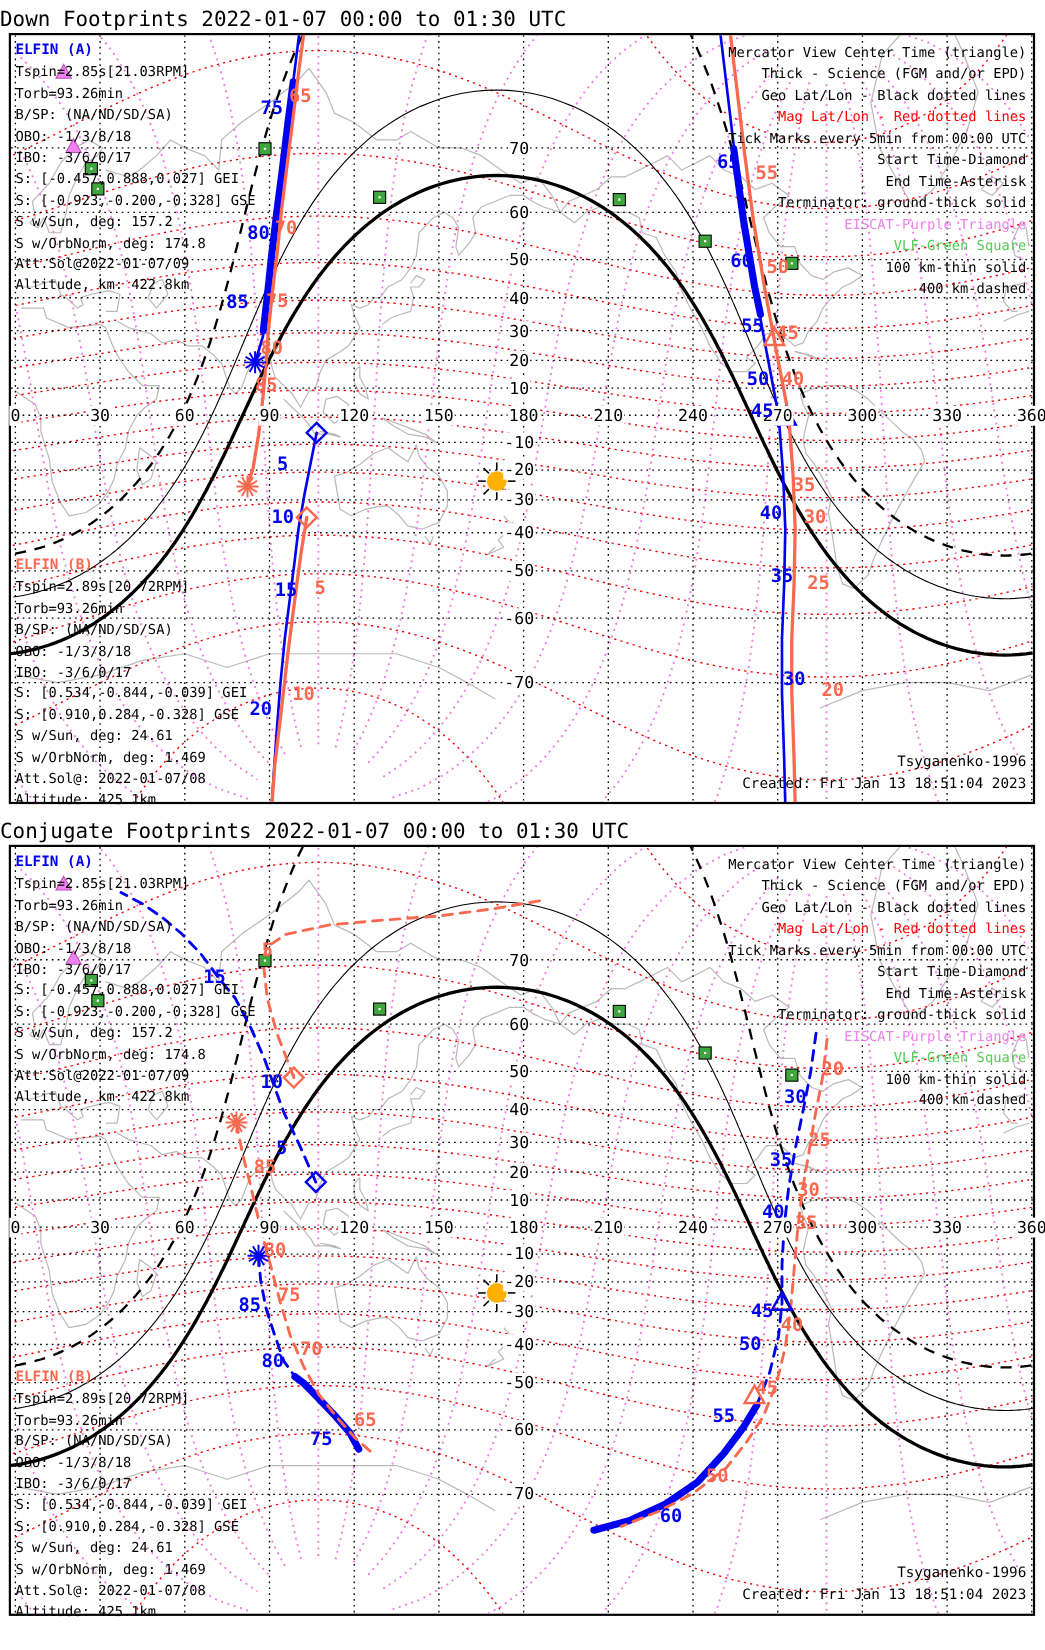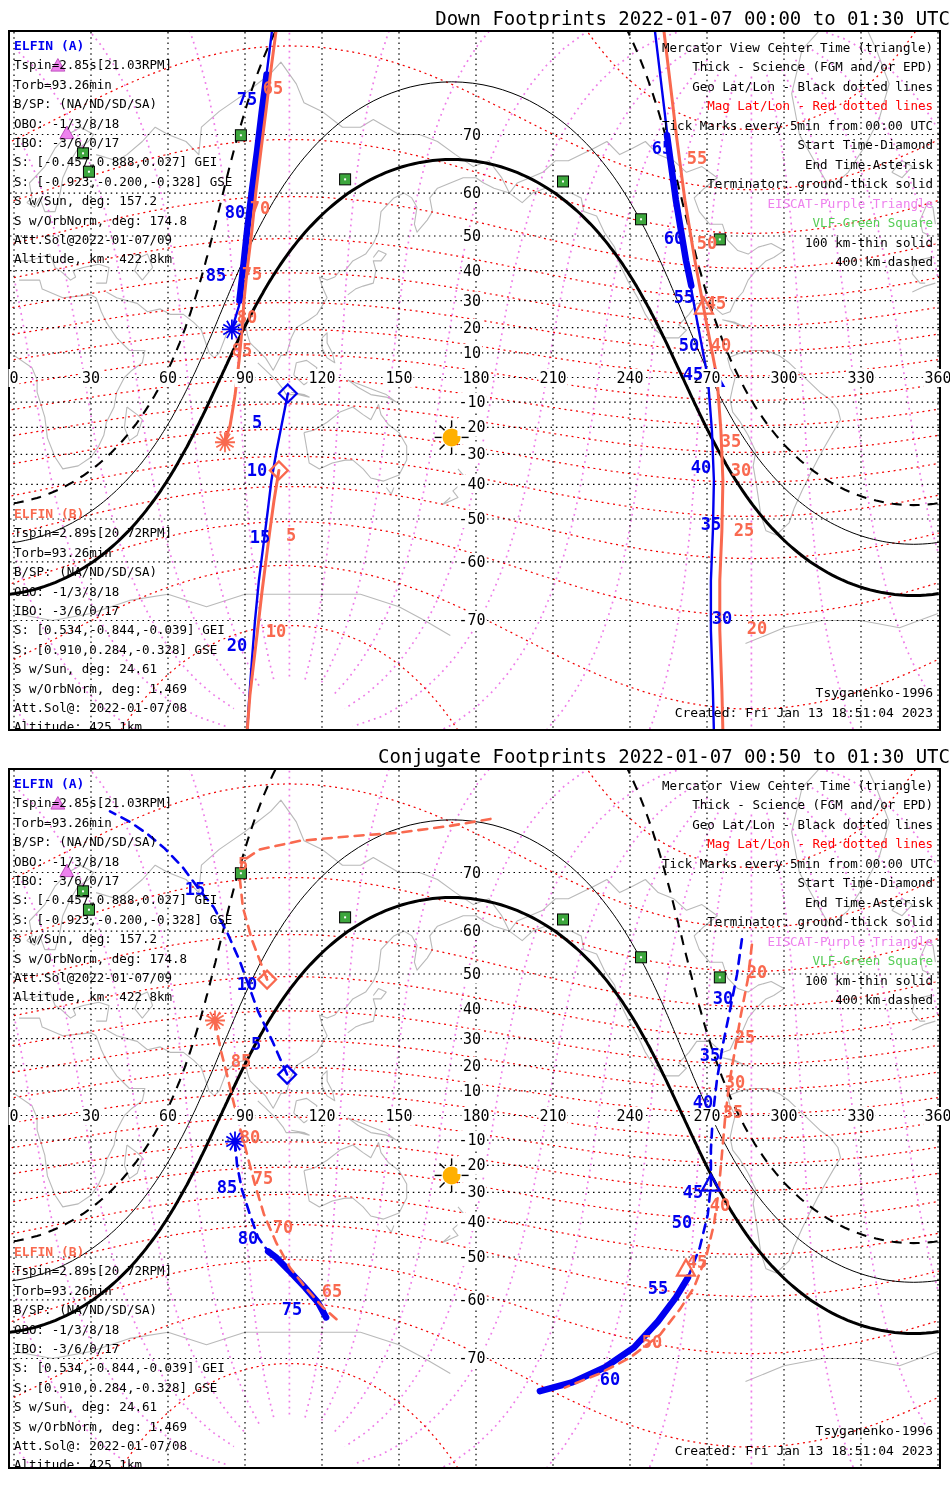--- a/index.html
+++ b/index.html
@@ -1,18 +1,18 @@
 <!DOCTYPE html>
 <html><head>
 <meta charset="utf-8">
 <style>
   html,body{margin:0;padding:0;background:#fff}
   .page{position:relative;width:950px;height:1500px;background:#ffffff;
         font-family:"DejaVu Sans Mono","Liberation Mono",monospace;overflow:hidden}
-  .ptitle{position:absolute;left:0;width:950px;text-align:right;font-size:19px;
+  .ptitle{position:absolute;left:0;width:950px;text-align:left;font-size:19px;
           color:#000;letter-spacing:0px;white-space:pre}
   .panel{position:absolute;left:8px;width:933px;height:701px;border:2px solid #000;
          box-sizing:border-box;background:#fff}
   .panel svg{position:absolute;left:0;top:0}
   .ov{position:absolute;left:0;top:0;width:929px;height:697px;pointer-events:none}
   .infoblk{position:absolute;white-space:pre;font-size:12.5px;line-height:19.4px;color:#000}
   .infoblk .ttl{font-weight:bold;font-size:13px}
   .legend{position:absolute;right:6px;top:6px;text-align:right;white-space:pre;
           font-size:12.5px;line-height:19.45px}
   .footer{position:absolute;right:6px;text-align:right;white-space:pre;font-size:13px;line-height:20px}
@@ -215,21 +215,21 @@
         <div class="tick" style="left: 250px; top: 176px; color: rgb(249, 105, 79);">70</div>
         <div class="tick" style="left: 242px; top: 242px; color: rgb(249, 105, 79);">75</div>
         <div class="tick" style="left: 237px; top: 285px; color: rgb(249, 105, 79);">80</div>
         <div class="tick" style="left: 232px; top: 318px; color: rgb(249, 105, 79);">85</div>
         <div class="infoblk" style="left:4px;top:4px"><div class="ttl" style="color: rgb(0, 0, 240);">ELFIN (A)</div><div class="" style="">Tspin=2.85s[21.03RPM]</div><div class="" style="">Torb=93.26min</div><div class="" style="">B/SP: (NA/ND/SD/SA)</div><div class="" style="">OBO: -1/3/8/18</div><div class="" style="">IBO: -3/6/0/17</div><div class="" style="">S: [-0.457,0.888,0.027] GEI</div><div class="" style="">S: [-0.923,-0.200,-0.328] GSE</div><div class="" style="">S w/Sun, deg: 157.2</div><div class="" style="">S w/OrbNorm, deg: 174.8</div><div class="" style="">Att.Sol@2022-01-07/09</div><div class="" style="">Altitude, km: 422.8km</div></div>
         <div class="infoblk" style="left:4px;top:472px"><div class="ttl" style="color: rgb(249, 105, 79);">ELFIN (B)</div><div class="" style="">Tspin=2.89s[20.72RPM]</div><div class="" style="">Torb=93.26min</div><div class="" style="">B/SP: (NA/ND/SD/SA)</div><div class="" style="">OBO: -1/3/8/18</div><div class="" style="">IBO: -3/6/0/17</div><div class="" style="">S: [0.534,-0.844,-0.039] GEI</div><div class="" style="">S: [0.910,0.284,-0.328] GSE</div><div class="" style="">S w/Sun, deg: 24.61</div><div class="" style="">S w/OrbNorm, deg: 1.469</div><div class="" style="">Att.Sol@: 2022-01-07/08</div><div class="" style="">Altitude: 425.1km</div></div>
         <div class="legend" style=""><div class="" style="color: rgb(0, 0, 0);">Mercator View Center Time (triangle)</div><div class="" style="color: rgb(0, 0, 0);">Thick - Science (FGM and/or EPD)</div><div class="" style="color: rgb(0, 0, 0);">Geo Lat/Lon - Black dotted lines</div><div class="" style="color: rgb(255, 0, 0);">Mag Lat/Lon - Red dotted lines</div><div class="" style="color: rgb(0, 0, 0);">Tick Marks every 5min from 00:00 UTC</div><div class="" style="color: rgb(0, 0, 0);">Start Time-Diamond</div><div class="" style="color: rgb(0, 0, 0);">End Time-Asterisk</div><div class="" style="color: rgb(0, 0, 0);">Terminator: ground-thick solid</div><div class="" style="color: rgb(238, 130, 238);">EISCAT-Purple Triangle</div><div class="" style="color: rgb(85, 204, 85);">VLF-Green Square</div><div class="" style="color: rgb(0, 0, 0);">100 km-thin solid</div><div class="" style="color: rgb(0, 0, 0);">400 km-dashed</div></div>
         <div class="footer" style="bottom:6px"><div class="" style="">Tsyganenko-1996</div><div class="" style="">Created: Fri Jan 13 18:51:04 2023</div></div>
       </div>
   </div>
-  <div class="ptitle" style="top:745px">Conjugate Footprints 2022-01-07 00:50 to 01:30 UTC</div>
+  <div class="ptitle" style="top:745px">Conjugate Footprints 2022-01-07 00:00 to 01:30 UTC</div>
   <div class="panel" style="top:768px">
     <svg id="map1" width="929" height="697">
         <path d="M902.3 260.0L915.2 254.1L925.4 251.1M9.1 248.1L29.7 248.1L32.2 257.1L52.8 265.8L81.0 262.9L86.1 265.8" fill="none" stroke="#b9b9b9" stroke-width="1.1" stroke-linejoin="round"></path>
         <path d="M4.0 323.4L22.0 335.7L27.1 347.9L27.1 360.2L34.8 385.1L37.4 405.9L45.1 425.2L52.8 436.9L68.2 433.9L81.0 425.2L88.7 414.1L93.8 403.3L96.4 390.2L104.1 375.0L106.7 360.2L114.4 345.5L122.1 338.2L132.3 330.8L134.9 318.5L119.5 318.5L114.4 313.5L106.7 305.9L101.5 298.2L96.4 290.4L91.3 279.7L86.1 265.8" fill="none" stroke="#b9b9b9" stroke-width="1.1" stroke-linejoin="round"></path>
         <path d="M904.9 228.9L920.3 225.5M9.1 228.9L19.4 228.9L29.7 225.5L39.9 222.1L45.1 235.5L50.2 238.7L60.5 248.1L65.6 245.0L63.0 238.7L73.3 235.5L88.7 232.2L99.0 235.5L96.4 251.1L86.1 251.1" fill="none" stroke="#b9b9b9" stroke-width="1.1" stroke-linejoin="round"></path>
         <path d="M904.9 228.9L902.3 241.9L910.0 251.1L915.2 251.1" fill="none" stroke="#b9b9b9" stroke-width="1.1" stroke-linejoin="round"></path>
         <path d="M16.8 170.6L22.0 165.9L19.4 151.0L34.8 134.6L45.1 116.2L57.9 102.5L70.7 95.2L83.6 102.5L78.4 109.5L68.2 116.2L60.5 128.7L52.8 145.7L50.2 161.1L45.1 179.6L34.8 179.6L29.7 165.9L24.5 175.2L16.8 170.6" fill="none" stroke="#b9b9b9" stroke-width="1.1" stroke-linejoin="round"></path>
         <path d="M920.3 204.0L912.6 200.2L910.0 188.1L917.7 170.6L922.9 175.2L925.4 192.2M6.6 200.2M920.3 204.0" fill="none" stroke="#b9b9b9" stroke-width="1.1" stroke-linejoin="round"></path>
         <path d="M881.8 140.3L892.1 145.7L902.3 134.6L892.1 128.7L881.8 140.3" fill="none" stroke="#b9b9b9" stroke-width="1.1" stroke-linejoin="round"></path>
         <path d="M86.1 122.6L106.7 128.7L116.9 122.6L132.3 109.5L145.2 95.2L158.0 102.5L176.0 109.5L188.8 122.6L191.4 95.2L209.3 79.4L235.0 61.6L260.7 41.4L270.9 30.1L286.3 51.9L294.0 70.8L312.0 79.4L332.5 95.2L350.5 95.2L363.3 87.5L389.0 102.5L409.5 102.5L427.5 109.5L445.5 122.6L463.4 134.6L478.8 128.7L491.7 145.7L499.4 161.1L484.0 156.2L473.7 151.0L466.0 145.7L453.2 145.7L440.3 151.0L427.5 156.2L419.8 165.9L422.4 179.6L417.2 188.1L407.0 200.2L404.4 192.2L407.0 175.2L401.8 165.9L394.1 161.1L383.9 165.9L371.0 179.6L368.5 200.2L363.3 211.5L355.6 222.1L342.8 228.9L335.1 238.7L330.0 238.7L324.8 245.0L317.1 248.1L309.4 245.0L312.0 254.1L317.1 265.8L306.9 282.4L299.2 287.7L286.3 295.6L281.2 305.9L276.1 323.4L270.9 323.4L263.2 338.2L255.5 325.9L247.8 318.5L240.1 310.9L237.6 303.3L235.0 290.4L224.7 293.0L217.0 300.8L209.3 320.9L204.2 325.9L199.1 320.9L191.4 298.2L183.7 290.4L173.4 282.4L160.6 282.4L150.3 276.9L137.5 279.7L127.2 271.4L116.9 268.6L106.7 265.8L96.4 260.0" fill="none" stroke="#b9b9b9" stroke-width="1.1" stroke-linejoin="round"></path>

